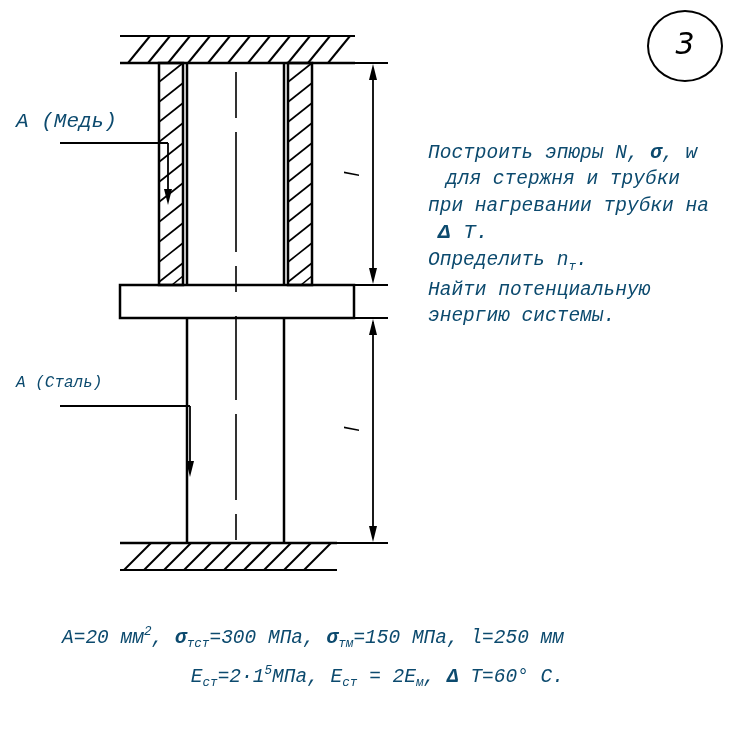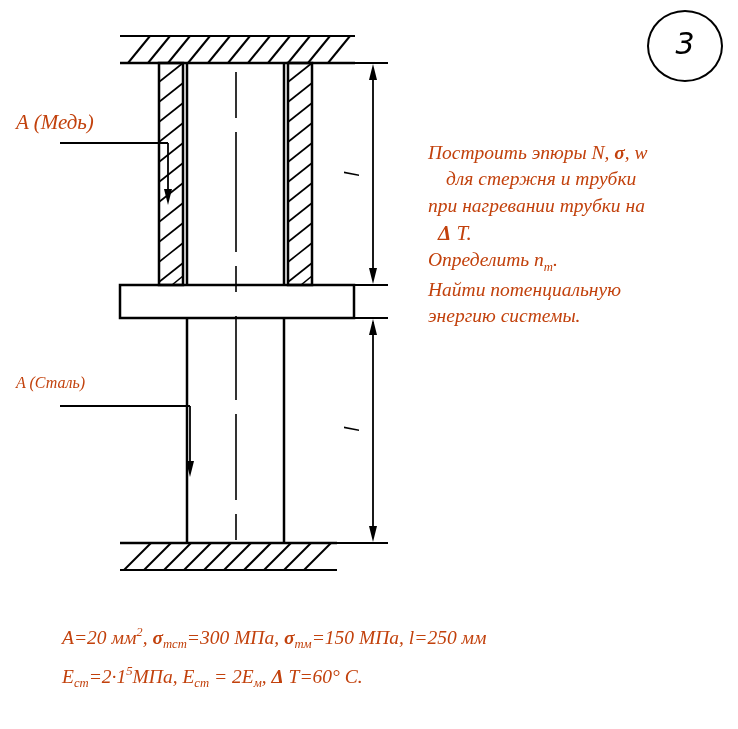--- a/index.html
+++ b/index.html
@@ -15,42 +15,43 @@
     overflow: hidden;
     font-family: "DejaVu Sans", sans-serif;
   }
   #page svg {
     position: absolute;
     left: 0;
     top: 0;
   }
   .txt {
     position: absolute;
-    font-family: Liberation Serif, serif;
+    font-family: Liberation Mono, monospace;
     font-style: italic;
-    color: #c2410c;
+    color: #0c4a6e;
     white-space: nowrap;
     line-height: 1.15;
   }
   .label-a-copper { left: 16px; top: 110px; font-size: 21px; }
   .label-a-steel  { left: 16px; top: 374px; font-size: 16px; }
   .task-block {
     left: 396px;
     top: 142px;
     font-size: 19.5px;
     margin-left: 32px;
   }
   .task-block div { margin-bottom: 4px; }
   .task-line-2 { padding-left: 18px; }
   .deltaT-line { font-size: 21px; padding-left: 10px; }
   .bold { font-weight: bold; }
   .given-block {
     left: 62px;
     top: 625px;
     font-size: 19.5px;
+    text-align: right;
   }
   .given-block div { margin-bottom: 12px; }
   .num-badge {
     position: absolute;
     left: 647px;
     top: 10px;
     width: 76px;
     height: 72px;
     border: 2.5px solid #000;
     border-radius: 50%;

